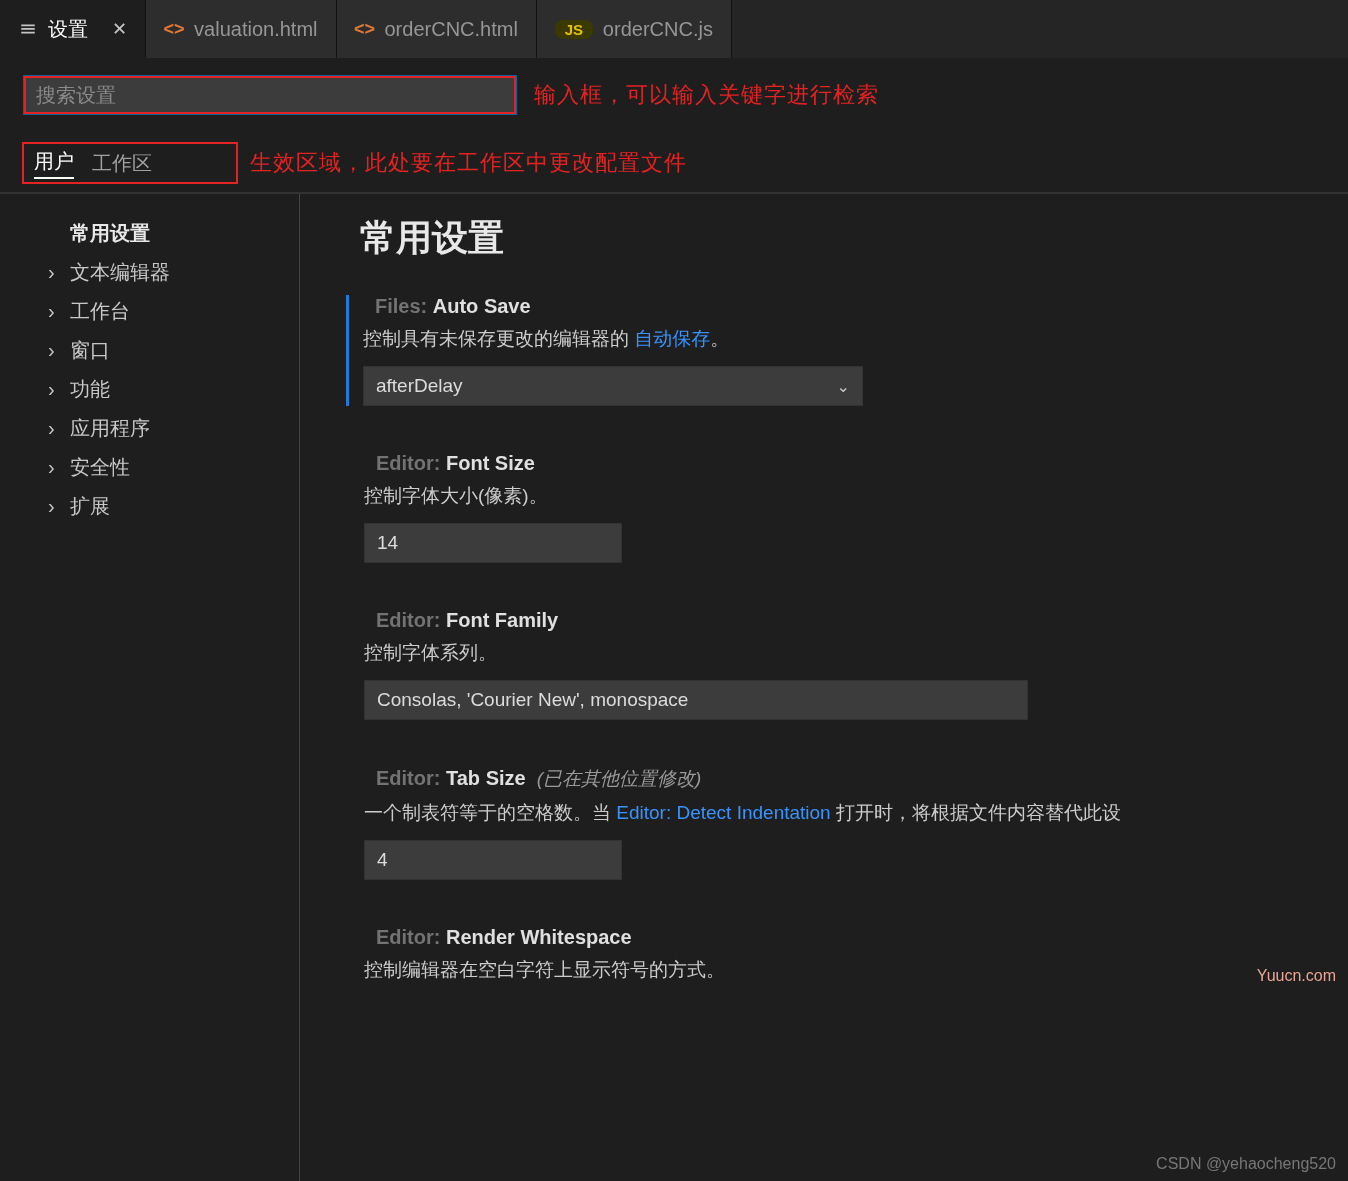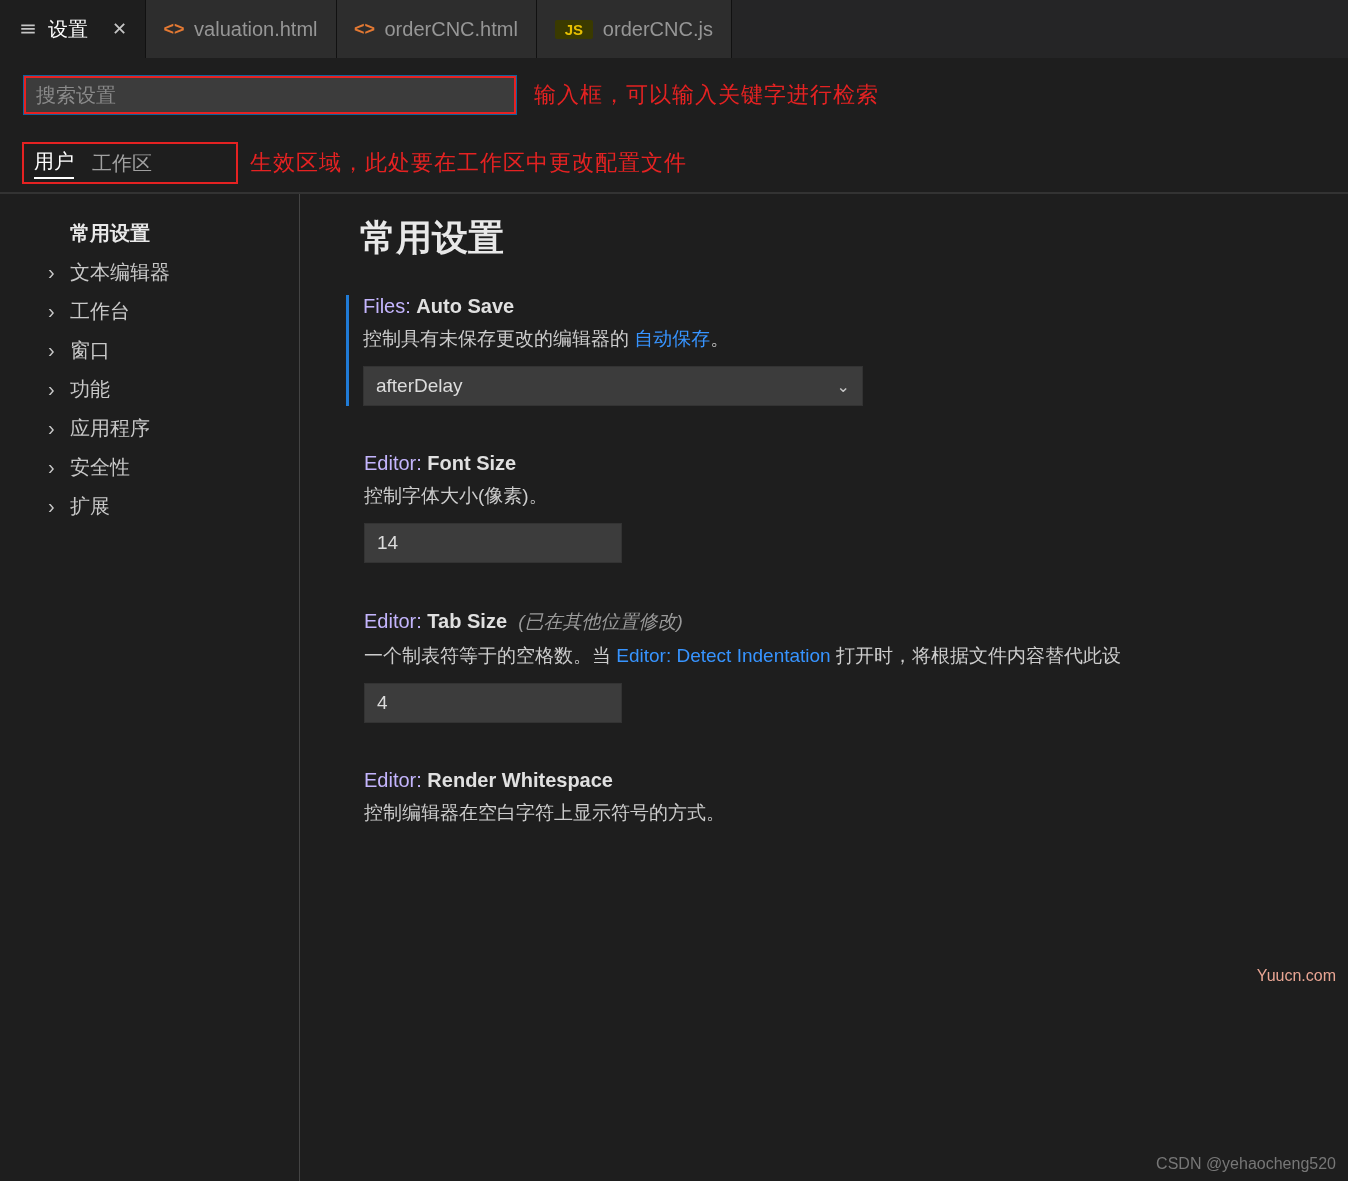--- a/index.html
+++ b/index.html
@@ -32,21 +32,21 @@
     cursor: pointer;
     background:#2d2d2d;
   }
   .tab.active {
     background: #1e1e1e;
     color: #ffffff;
   }
   .tab .icon { width: 20px; display:flex; align-items:center; justify-content:center; }
   .tab .close { color:#c5c5c5; margin-left:14px; font-size:18px; }
   .code-icon { color:#e37933; font-weight:bold; font-size:18px; }
-  .js-icon { color:#e8c000; font-weight:bold; font-size:15px; background:#3a3a00; padding:1px 19px; border-radius:2px;}
+  .js-icon { color:#e8c000; font-weight:bold; font-size:15px; background:#3a3a00; padding:1px 19px; border-radius:8px;}
   .settings-icon-bar { color:#c5c5c5; }
   
   .search-row {
     display:flex;
     align-items:center;
     padding: 18px 12px 10px 24px;
     gap: 18px;
   }
   .search-input {
     flex: 0 0 492px;
@@ -114,21 +114,21 @@
     font-weight:700;
     color:#e8e8e8;
     margin-bottom: 32px;
   }
   .setting {
     margin-bottom: 46px;
     padding-left: 4px;
   }
   .setting.indicator { border-left: 3px solid #207bd6; padding-left: 14px; margin-left:-14px;}
   .setting-title { font-size:20px; color:#e0e0e0; font-weight:600; margin-bottom:8px;}
-  .setting-title .section { font-weight:400; color:#c4b5fd;}
+  .setting-title .section { font-weight:700; color:#737373;margin-left:12px;}
   .setting-title .muted { font-weight:400; font-style:italic; color:#9a9a9a; font-size:19px;}
   .setting-desc { font-size:19px; color:#cccccc; margin-bottom:14px;}
   .setting-desc a, .link { color:#3794ff; cursor:pointer;}
   .select {
     display:flex;
     align-items:center;
     justify-content:space-between;
     width: 500px;
     height: 40px;
     background:#3c3c3c;
@@ -251,20 +251,27 @@
     </div>
 
     <div class="setting">
       <div class="setting-title">
         <span class="section">Editor: </span><span>Font Size</span>
       </div>
       <div class="setting-desc">控制字体大小(像素)。</div>
       <input class="num-input" value="14" style="">
     </div>
 
+    <div class="setting">
+      <div class="setting-title">
+        <span class="section">Editor: </span><span>Font Family</span>
+      </div>
+      <div class="setting-desc">控制字体系列。</div>
+      <input class="text-input wide" value="Consolas, 'Courier New', monospace" style="">
+    </div>
 
     <div class="setting">
       <div class="setting-title">
         <span class="section">Editor: </span><span>Tab Size</span>&nbsp;&nbsp;<span class="muted">(已在其他位置修改)</span>
       </div>
       <div class="setting-desc">
         <span>一个制表符等于的空格数。当 </span><span class="link">Editor: Detect Indentation</span><span> 打开时，将根据文件内容替代此设</span>
       </div>
       <input class="num-input" value="4" style="">
     </div>

